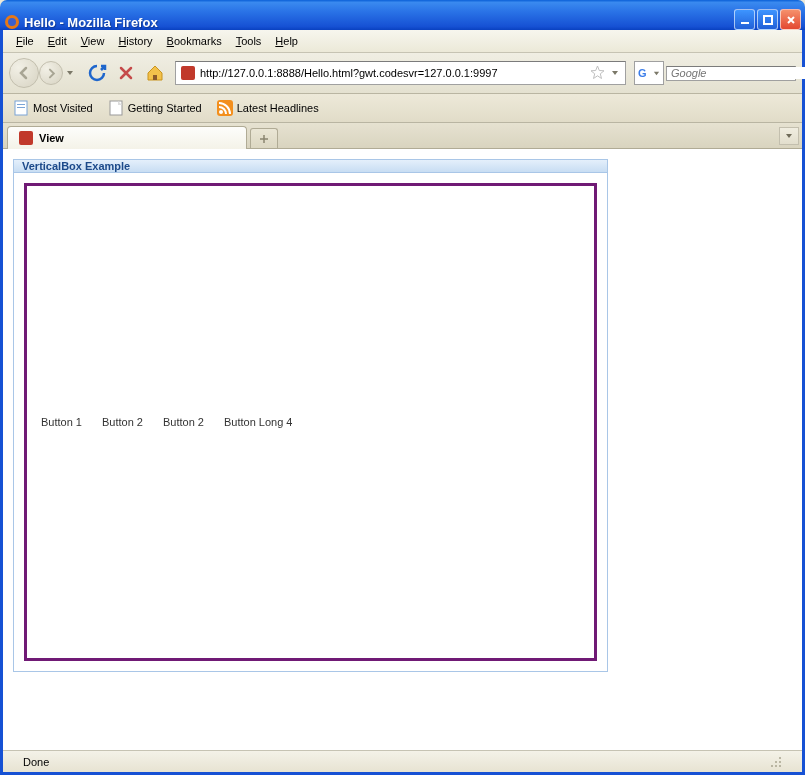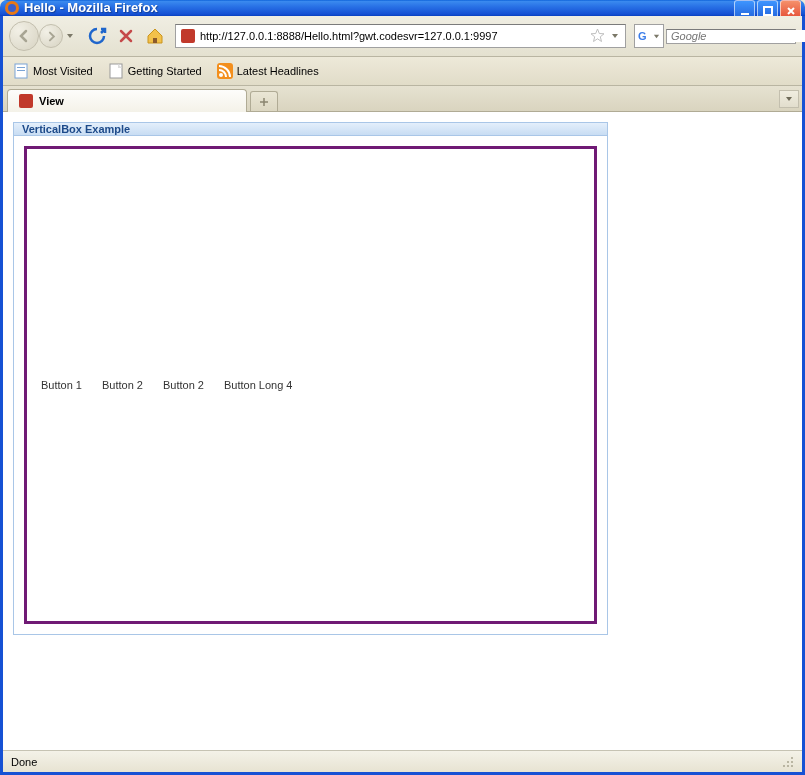--- a/index.html
+++ b/index.html
@@ -10,23 +10,23 @@
   width: 805px;
   height: 775px;
   overflow: hidden;
   display: flex;
   flex-direction: column;
 }
 
 
 .titlebar {
   background: linear-gradient(to bottom, #0a5fd7 0%, #3a8aef 8%, #2972e6 40%, #1651d4 88%, #0941c0 100%);
-  height: 16px;
-  display: flex;
-  align-items: flex-start;
+  height: 30px;
+  display: flex;
+  align-items: flex-end;
   padding: 0 4px;
   color: white;
   font-weight: bold;
   border-radius: 7px 7px 0 0;
 }
 .titlebar-icon {
   width: 16px; height: 16px;
   margin-right: 4px;
   display: flex; align-items: center; justify-content: center;
 }
@@ -227,21 +227,21 @@
   font-size: 11px;
   cursor: default;
 }
 
 
 .statusbar {
   background: linear-gradient(to bottom,#f4f2e8,#e7e3d2);
   border-top: 1px solid #c6c3b3;
   height: 22px;
   display: flex; align-items: center;
-  padding: 0 8px;
+  padding: 0 20px;
   justify-content: space-between;
 }
 .resize-grip {
   color:#a8a48f;
 }
 </style>
 </head>
 <body>
 
 <div class="titlebar">
@@ -266,20 +266,29 @@
     <div class="win-btn win-close">
       <svg viewBox="0 0 12 12">
           <path d="M3 3 L9 9 M9 3 L3 9" stroke="white" stroke-width="2"></path>
         </svg>
     </div>
   </div>
 </div>
 
 <div class="chrome-border">
 
+<div class="menubar">
+  <span class="menuitem">File</span>
+  <span class="menuitem">Edit</span>
+  <span class="menuitem">View</span>
+  <span class="menuitem">History</span>
+  <span class="menuitem">Bookmarks</span>
+  <span class="menuitem">Tools</span>
+  <span class="menuitem">Help</span>
+</div>
 
 <div class="navbar">
   <div class="navbtn-group">
     <div class="navbtn">
       <svg width="14" height="14" viewBox="0 0 14 14">
             <path d="M9 2 L4 7 L9 12" stroke="currentColor" stroke-width="2.5" fill="none" stroke-linecap="round"></path>
           </svg>
     </div>
     <div class="navbtn small">
       <svg width="11" height="11" viewBox="0 0 14 14">

